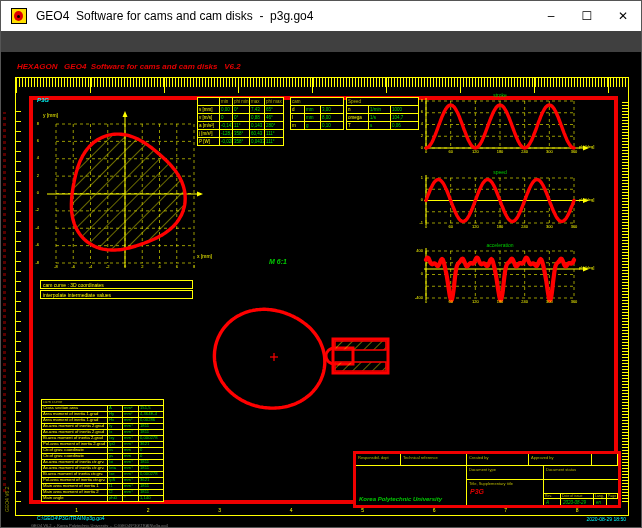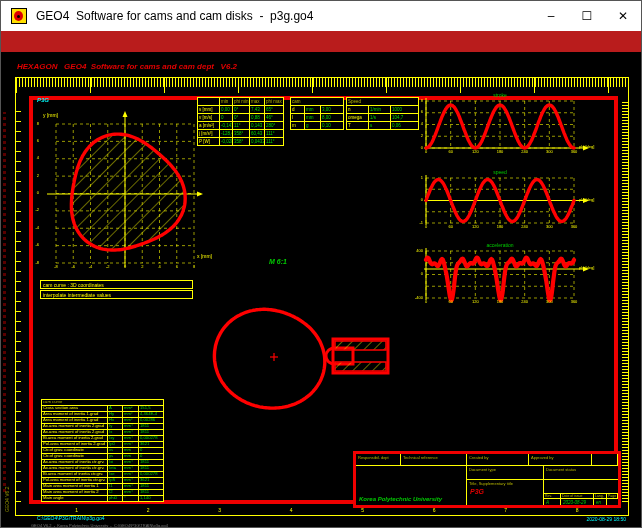--- a/index.html
+++ b/index.html
@@ -1,16 +1,16 @@
 <!DOCTYPE html>
 <html><head>
 <meta charset="utf-8">
 <style>
   html,body{margin:0;padding:0;background:#222;}
-  #screen{position:relative;width:642px;height:528px;background:#b91c1c;
+  #screen{position:relative;width:642px;height:528px;background:#404040;
     font-family:"Liberation Sans",sans-serif;overflow:hidden;border:1px solid #555;box-sizing:border-box;}
   
   .titlebar{position:absolute;left:0;top:0;width:100%;height:30px;background:#fff;display:flex;align-items:center;}
   .app-icon{width:16px;height:16px;margin:0 9px 0 10px;background:#ffdf00;border:1px solid #000;position:relative;box-sizing:border-box;}
   .app-icon::before{content:"";position:absolute;left:2px;top:2px;width:9px;height:10px;background:#dd0000;border-radius:50%;}
   .app-icon::after{content:"";position:absolute;left:5px;top:6px;width:3px;height:3px;background:#000;border-radius:50%;}
   .title-text{font-size:12px;color:#000;white-space:pre;}
   .win-buttons{margin-left:auto;display:flex;height:100%;}
   .win-btn{width:36px;height:100%;display:flex;align-items:center;justify-content:center;font-size:12px;color:#000;}
   
@@ -69,21 +69,21 @@
     <div class="title-text">GEO4  Software for cams and cam disks  -  p3g.go4</div>
     <div class="win-buttons">
       <div class="win-btn">–</div>
       <div class="win-btn">☐</div>
       <div class="win-btn">✕</div>
     </div>
   </div>
 
 
   <div class="canvas" id="canvas">
-    <div class="abs banner">HEXAGON   GEO4  Software for cams and cam dept   V6.2</div>
+    <div class="abs banner">HEXAGON   GEO4  Software for cams and cam disks   V6.2</div>
     <div class="abs outer-frame"></div>
     <div class="abs comb"></div>
     <div class="abs comb-major"></div>
     <div class="abs comb-left"></div>
     <div class="abs comb-right"></div>
     <div class="abs left-strip"></div>
     <div class="abs red-frame"></div>
 
     <div class="abs cyan p3g-label">P3G</div>
     <div class="abs axis-label" style="left:42px;top:60px;">y [mm]</div>

